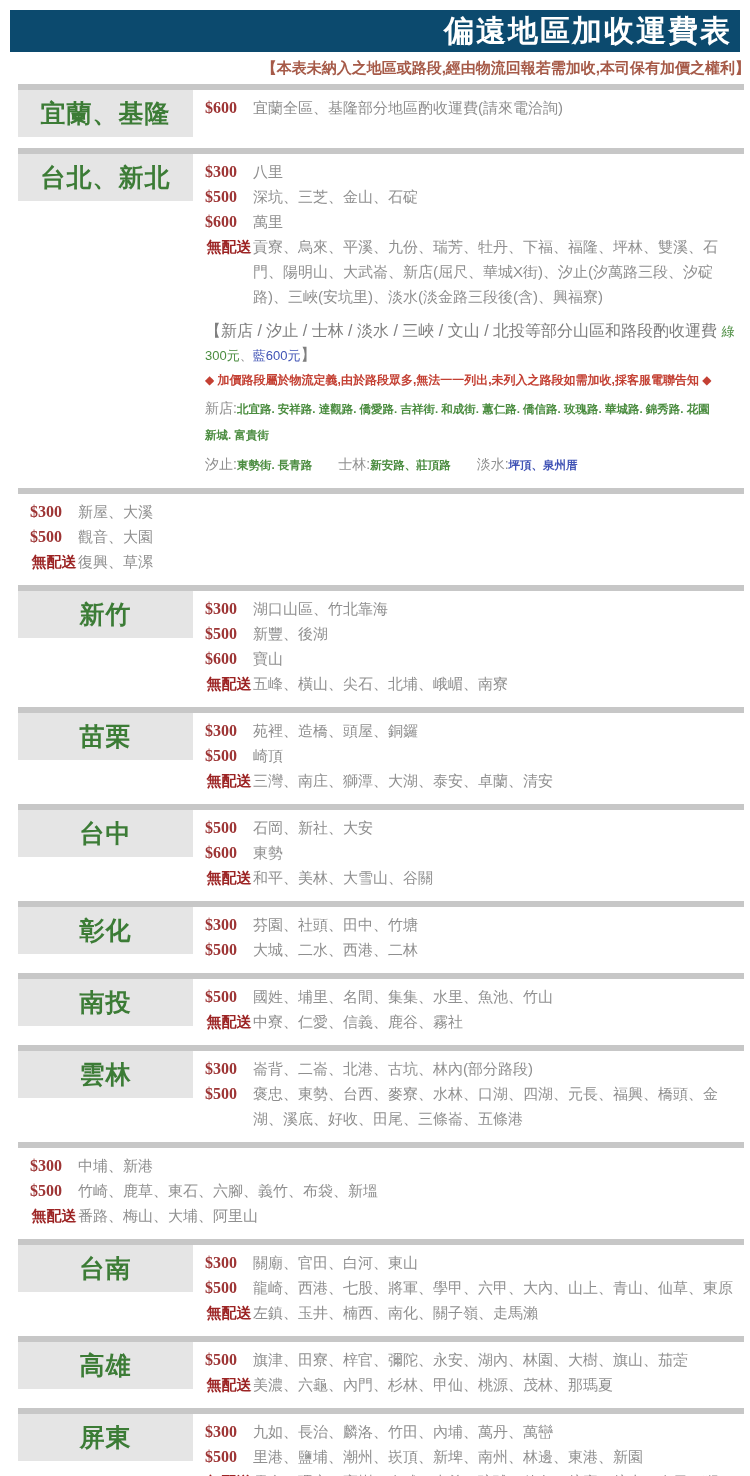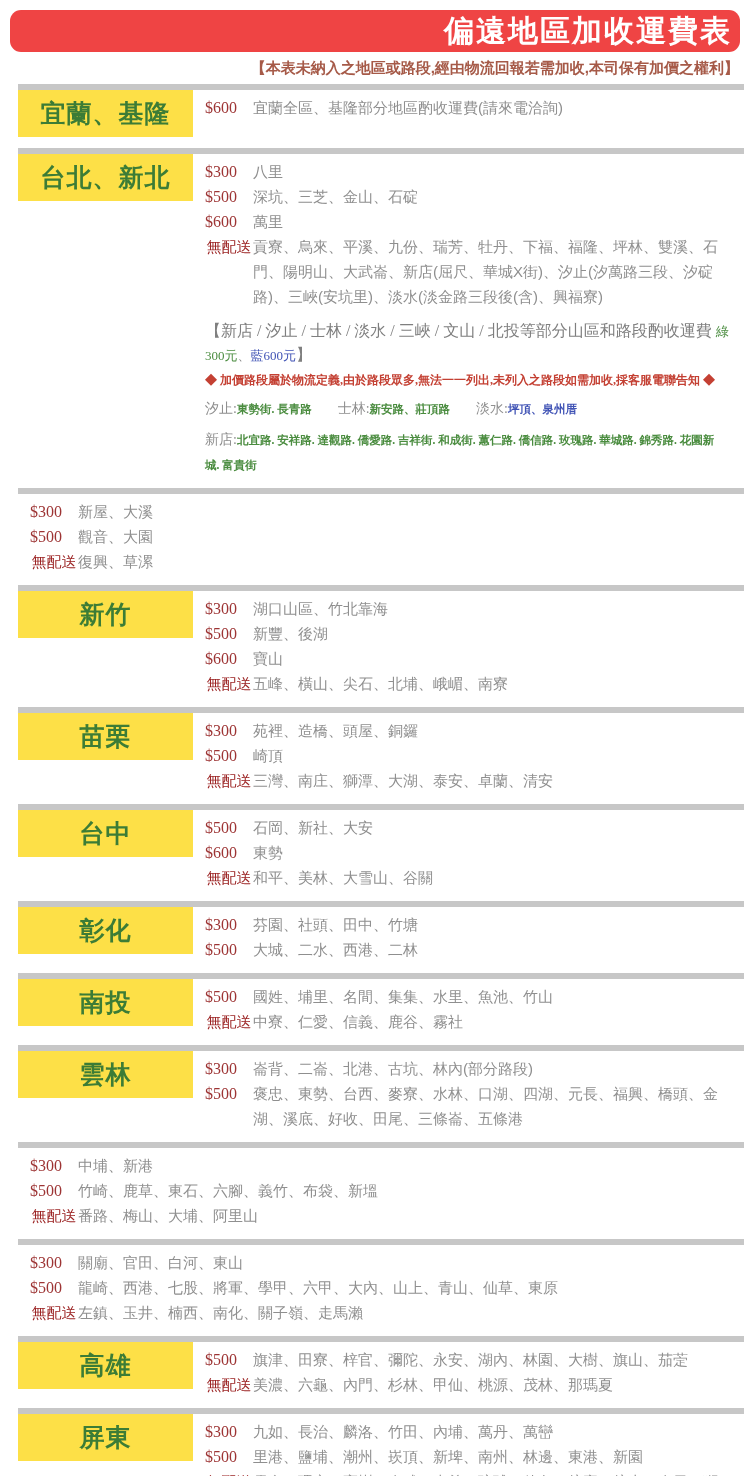--- a/index.html
+++ b/index.html
@@ -3,49 +3,49 @@
 <meta charset="utf-8">
 <style>
   html,body{margin:0;padding:0;}
   body{
     width:750px;height:1476px;background:#ffffff;overflow:hidden;
     font-family:"Liberation Sans","DejaVu Sans",sans-serif;
     -webkit-font-smoothing:antialiased;
   }
   
   .header-bar{
-    margin:10px 10px 0 10px;height:42px;background:#ef4444;
-    display:flex;align-items:center;justify-content:flex-end;border-radius:11px;
+    margin:10px 10px 0 10px;height:42px;background:#0c4a6e;
+    display:flex;align-items:center;justify-content:flex-end;
   }
   .header-title{
     color:#ffffff;font-size:30px;font-weight:bold;letter-spacing:2px;padding-right:8px;line-height:1;
   }
   .subtitle{
-    margin:7px 11px 0 0;text-align:right;color:#a65a48;font-size:15px;font-weight:bold;
+    margin:7px 0 0 0;text-align:right;color:#a65a48;font-size:15px;font-weight:bold;
   }
   
   #sections{margin:6px 6px 0 18px;}
   .section{margin-bottom:11px;}
   .section-bar{height:6px;background:#c7c7c7;}
   .section-body{display:flex;align-items:flex-start;}
   .region-label{
-    width:175px;flex:0 0 175px;background:#fde047;color:#3c7c36;
+    width:175px;flex:0 0 175px;background:#e5e5e5;color:#3c7c36;
     font-size:25px;font-weight:bold;text-align:center;
     padding:7px 0;letter-spacing:1px;
   }
   .rows{flex:1;padding:5px 0 0 12px;min-height:44px;box-sizing:border-box;}
   .fee-row{display:flex;align-items:flex-start;line-height:25px;}
   .fee-tag{
-    flex:0 0 48px;color:#9d3434;font-weight:normal;font-size:16px;
+    flex:0 0 48px;color:#9d3434;font-weight:bold;font-size:16px;
     font-family:"Liberation Serif","DejaVu Serif",serif;
   }
   .fee-tag.nd{font-family:"Liberation Sans","DejaVu Sans",sans-serif;color:#9c2424;font-size:15px;letter-spacing:0px;text-align:center;}
   .fee-areas{color:#8f8f8f;font-size:15px;flex:1;}
   
-  .note{margin-top:10px;font-family:Liberation Serif, serif;}
+  .note{margin-top:10px;}
   .note-bracket{color:#7f7f7f;font-size:16px;line-height:1.5;}
   .note-bracket .green-fee{color:#4a8c3f;font-size:13px;}
   .note-bracket .blue-fee{color:#4053b5;font-size:13px;}
   .note-bracket .fee-sep{font-size:13px;}
   .note-warning{color:#c44033;font-size:12px;font-weight:bold;margin-top:4px;line-height:1.6;}
   .road-line{margin-top:5px;line-height:1.6;}
   .road-group{margin-right:26px;white-space:nowrap;display:inline-block;}
   .road-line.wrap .road-group{white-space:normal;}
   .road-label{color:#8f8f8f;font-size:14px;}
   .roads{font-size:11.5px;font-weight:bold;}
@@ -90,22 +90,22 @@
             <div class="fee-tag">$600</div>
             <div class="fee-areas">萬里</div>
           </div>
           <div class="fee-row">
             <div class="fee-tag nd">無配送</div>
             <div class="fee-areas">貢寮、烏來、平溪、九份、瑞芳、牡丹、下福、福隆、坪林、雙溪、石門、陽明山、大武崙、新店(屈尺、華城X街)、汐止(汐萬路三段、汐碇路)、三峽(安坑里)、淡水(淡金路三段後(含)、興福寮)</div>
           </div>
           <div class="note">
             <div class="note-bracket"><span>【新店 / 汐止 / 士林 / 淡水 / 三峽 / 文山 / 北投等部分山區和路段酌收運費 </span><span class="green-fee">綠300元</span><span class="fee-sep">、</span><span class="blue-fee">藍600元</span><span>】</span></div>
             <div class="note-warning">◆ 加價路段屬於物流定義,由於路段眾多,無法一一列出,未列入之路段如需加收,採客服電聯告知 ◆</div>
+            <div class="road-line wrap"><span class="road-group"><span class="road-label">新店:</span><span class="roads green">北宜路. 安祥路. 達觀路. 僑愛路. 吉祥街. 和成街. 蕙仁路. 僑信路. 玫瑰路. 華城路. 錦秀路. 花園新城. 富貴街</span></span></div>
             <div class="road-line"><span class="road-group"><span class="road-label">汐止:</span><span class="roads green">東勢街. 長青路</span></span><span class="road-group"><span class="road-label">士林:</span><span class="roads green">新安路、莊頂路</span></span><span class="road-group"><span class="road-label">淡水:</span><span class="roads blue">坪頂、泉州厝</span></span></div>
-            <div class="road-line wrap"><span class="road-group"><span class="road-label">新店:</span><span class="roads green">北宜路. 安祥路. 達觀路. 僑愛路. 吉祥街. 和成街. 蕙仁路. 僑信路. 玫瑰路. 華城路. 錦秀路. 花園新城. 富貴街</span></span></div>
           </div>
         </div>
       </div>
     </div>
     <div class="section-wrap section">
       <div class="section-bar"></div>
       <div class="section-body">
         <div class="rows">
           <div class="fee-row">
             <div class="fee-tag">$300</div>
@@ -249,20 +249,21 @@
           <div class="fee-row">
             <div class="fee-tag nd">無配送</div>
             <div class="fee-areas">番路、梅山、大埔、阿里山</div>
           </div>
         </div>
       </div>
     </div>
     <div class="section-wrap section">
       <div class="section-bar"></div>
       <div class="section-body">
+        <div class="region-label">台南</div>
         <div class="rows">
           <div class="fee-row">
             <div class="fee-tag">$300</div>
             <div class="fee-areas">關廟、官田、白河、東山</div>
           </div>
           <div class="fee-row">
             <div class="fee-tag">$500</div>
             <div class="fee-areas">龍崎、西港、七股、將軍、學甲、六甲、大內、山上、青山、仙草、東原</div>
           </div>
           <div class="fee-row">

